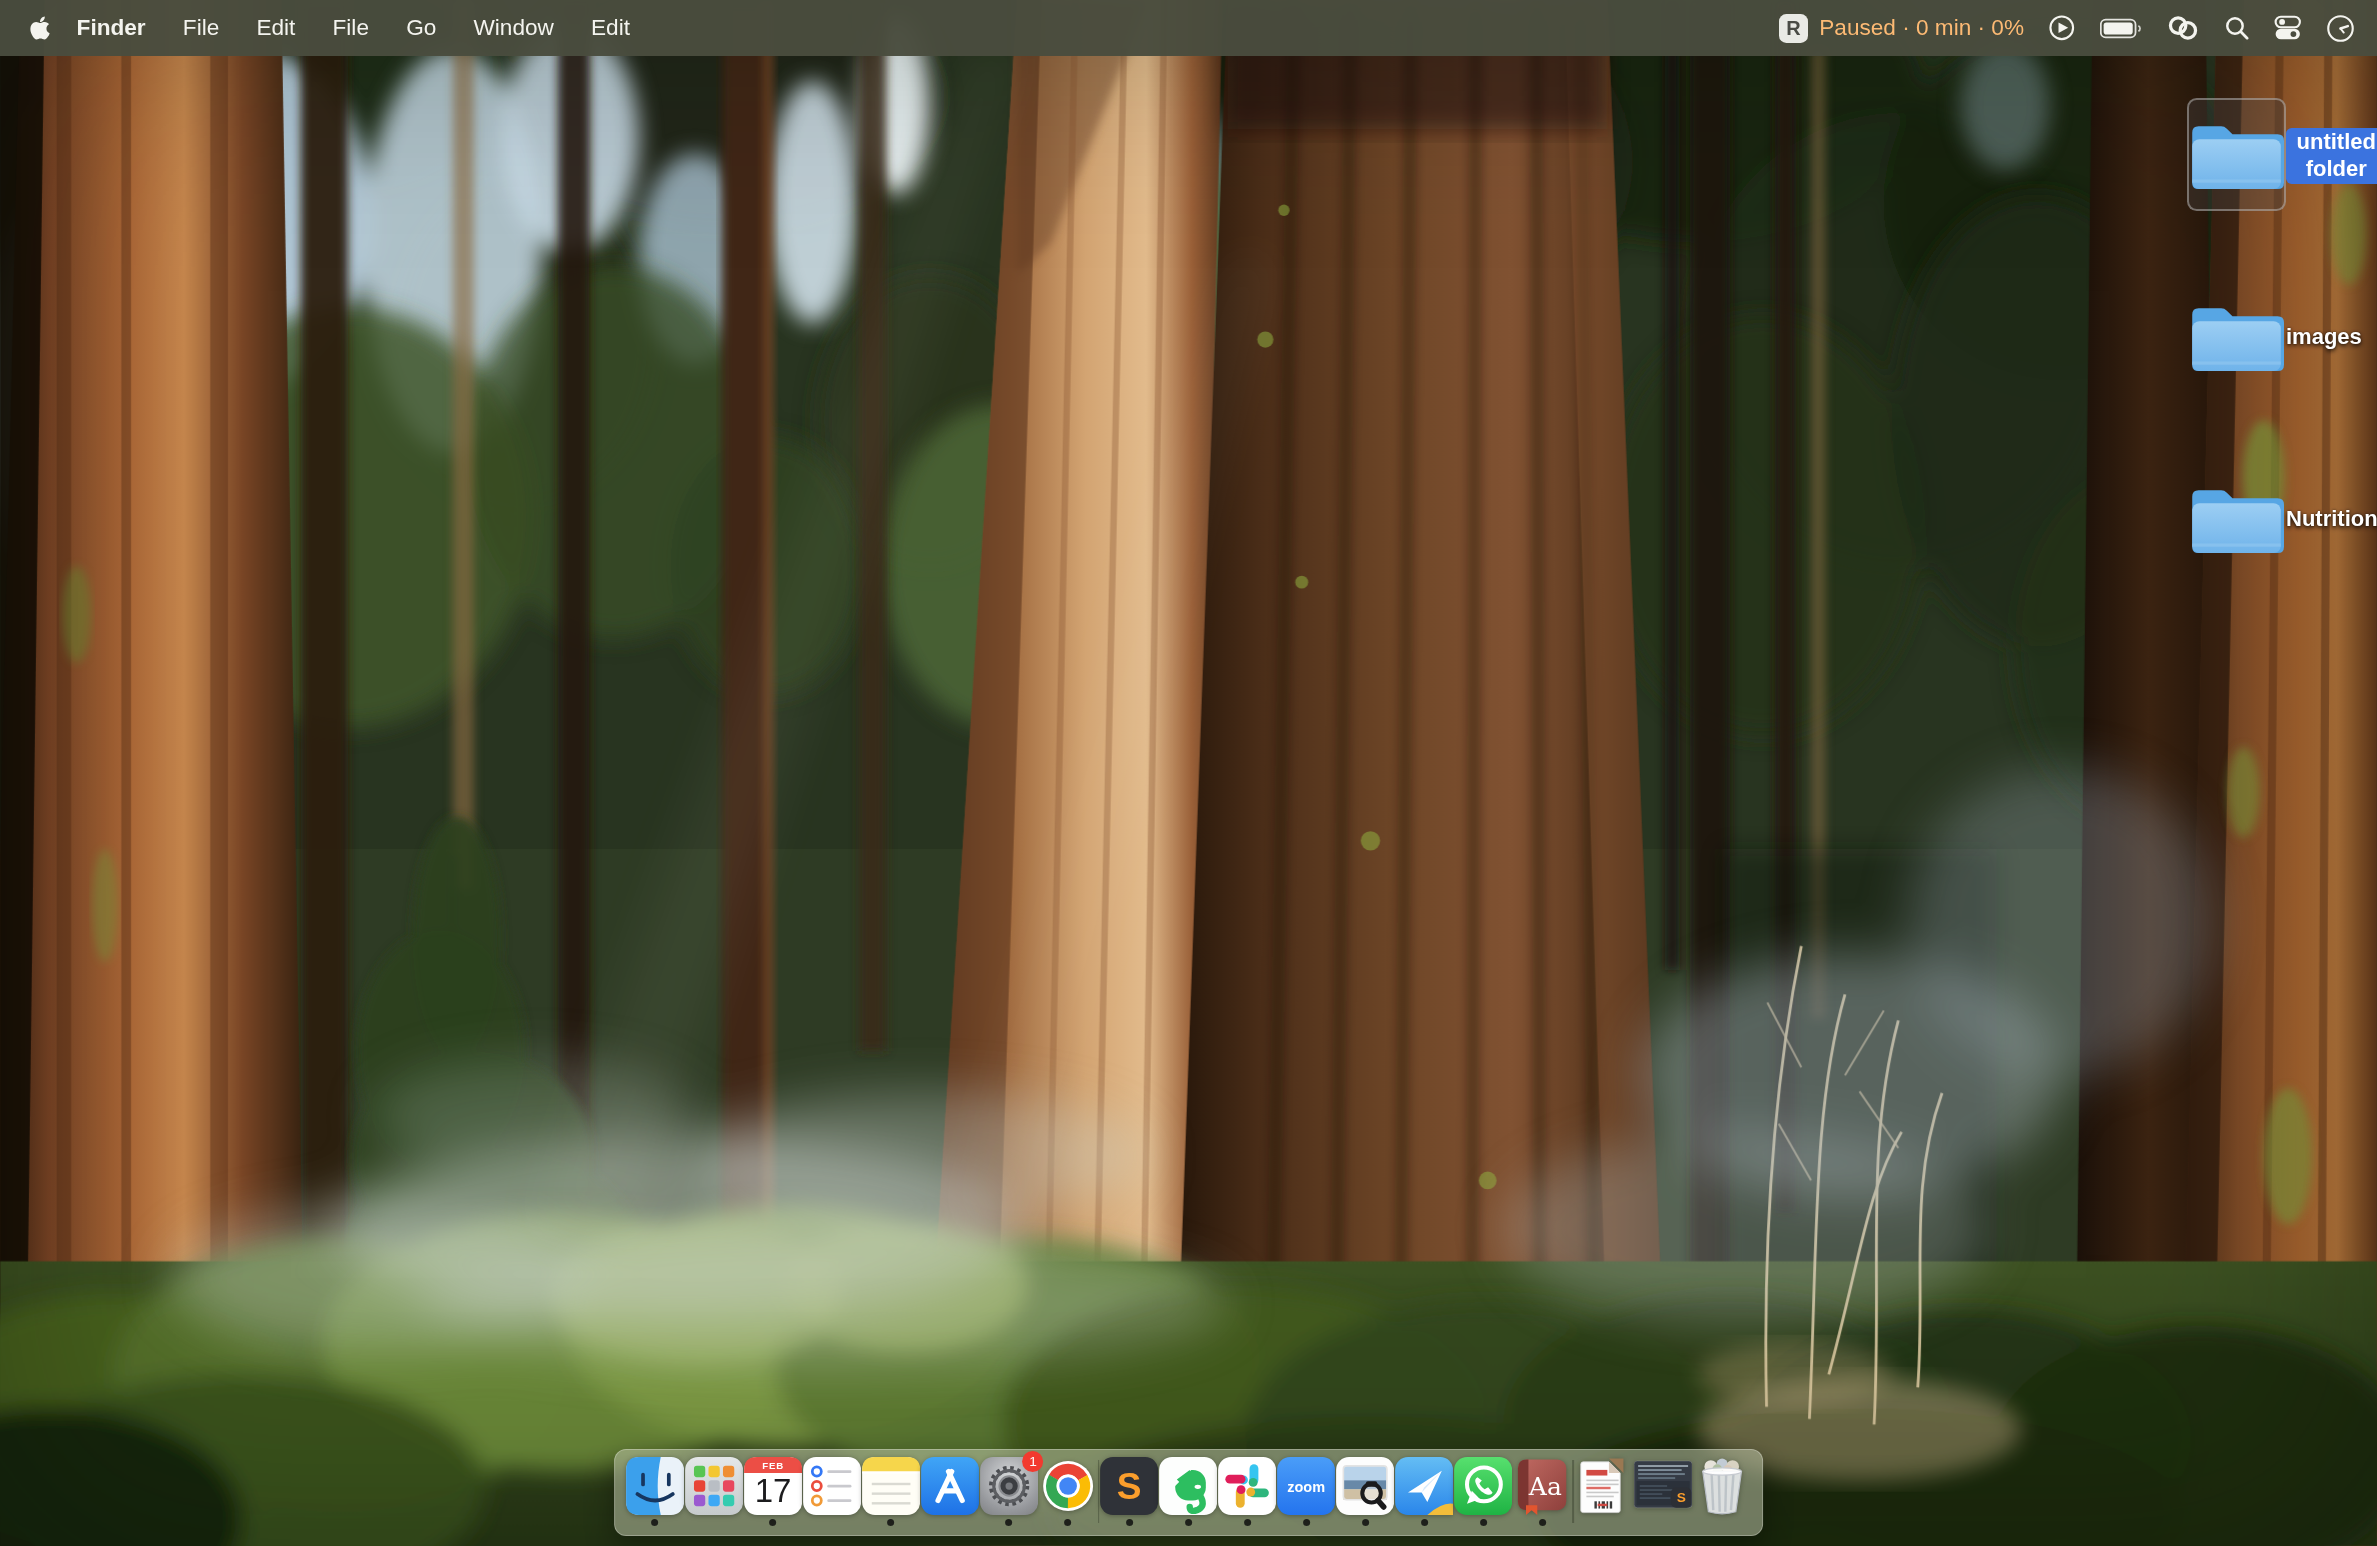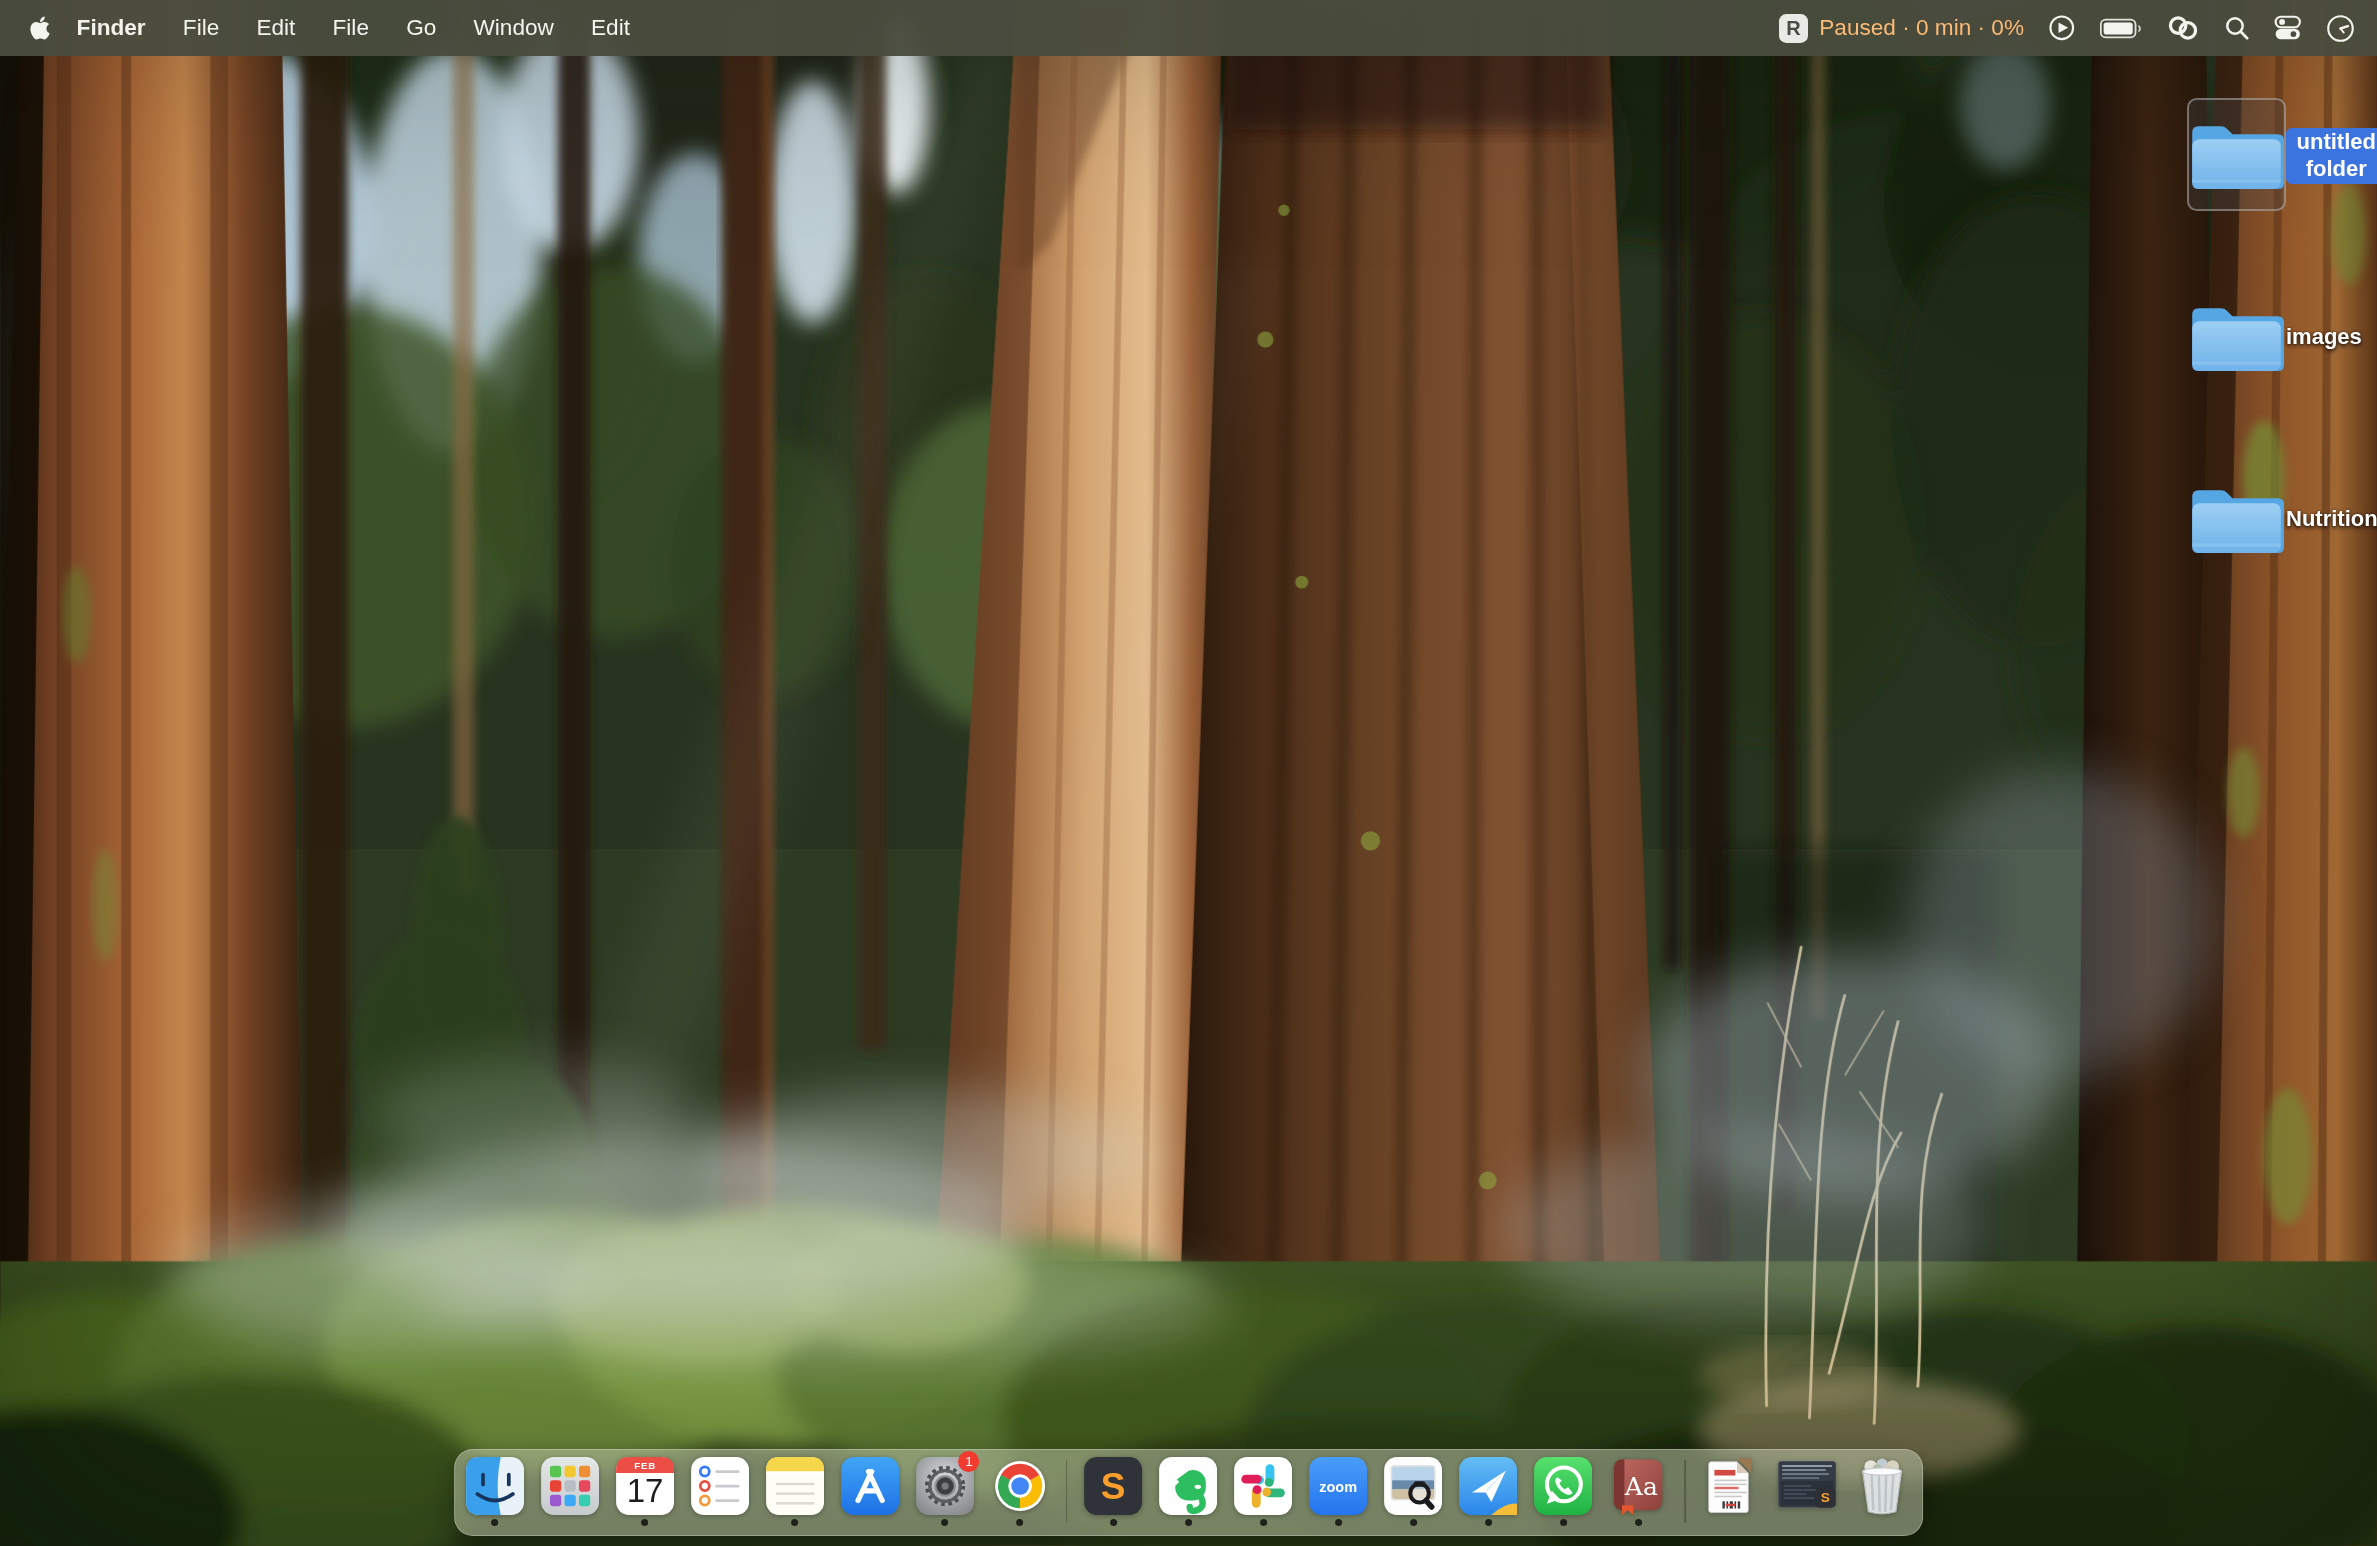--- a/index.html
+++ b/index.html
@@ -34,25 +34,25 @@
   .desk-item.selected .icon-frame { background:rgba(70,70,70,0.32);
                 border:2.4px solid rgba(205,205,205,0.45); }
   .desk-label { margin-top:3.2px; font-size:22px; font-weight:600; color:#fff;
                 text-shadow:0 1.6px 4px rgba(0,0,0,0.85), 0 0 2.4px rgba(0,0,0,0.5);
                 max-width:170px; text-align:center; line-height:1.2; }
   .desk-item.selected .desk-label { background:#3b73df; border-radius:5.7px;
                 padding:1.6px 10.5px; text-shadow:none; }
 
   
   .dock { position:absolute; left:50%; transform:translateX(-50%); bottom:9.7px;
-          height:87px; z-index:40; border-radius:19px;
+          height:87px; z-index:40; border-radius:12px;
           background:rgba(186,193,166,0.55);
           border:0.8px solid rgba(255,255,255,0.28);
           box-shadow:0 9.7px 27.5px rgba(0,0,0,0.35);
-          display:flex; align-items:flex-start; gap:17px; padding:6.5px 11.3px 0; }
+          display:flex; align-items:flex-start; gap:1px; padding:6.5px 11.3px 0; }
   .dock-item { width:58px; display:flex; flex-direction:column; align-items:center; }
   .dock-icon { width:58px; height:58px; position:relative; }
   .dock-icon svg { display:block; filter:drop-shadow(0 1.6px 2.4px rgba(0,0,0,0.3)); }
   .run-dot { width:7.3px; height:7.3px; border-radius:50%; background:rgba(15,15,15,0.85);
              margin-top:4px; }
   .run-dot.hidden { visibility:hidden; }
   .dock-sep { width:1.6px; height:63px; margin-top:3.2px; background:rgba(35,40,25,0.35); }
   .badge { position:absolute; top:-5.7px; right:-5.7px; width:21px; height:21px;
            border-radius:50%; background:#f23a2f; color:#fff; font-size:13.7px;
            display:flex; align-items:center; justify-content:center; z-index:2; }

